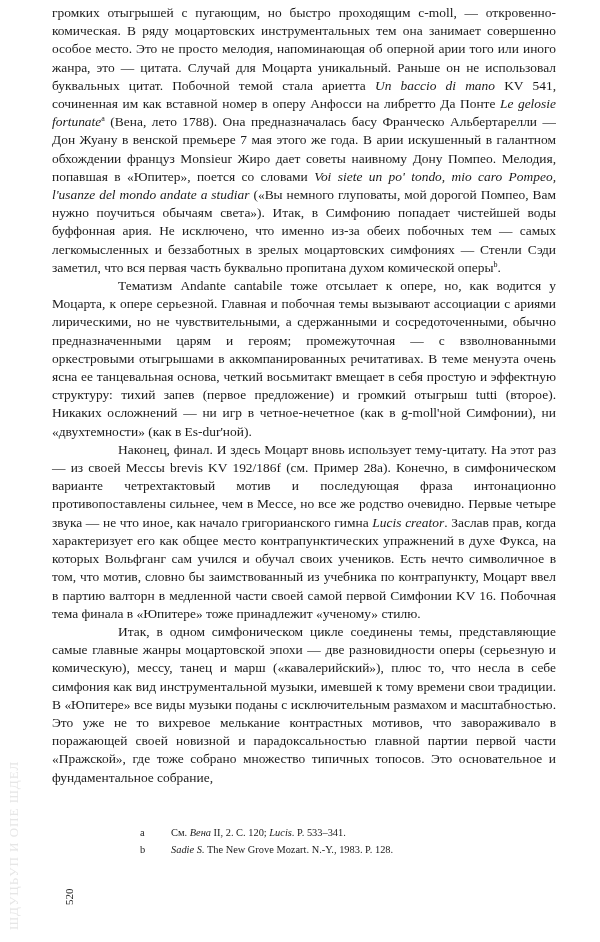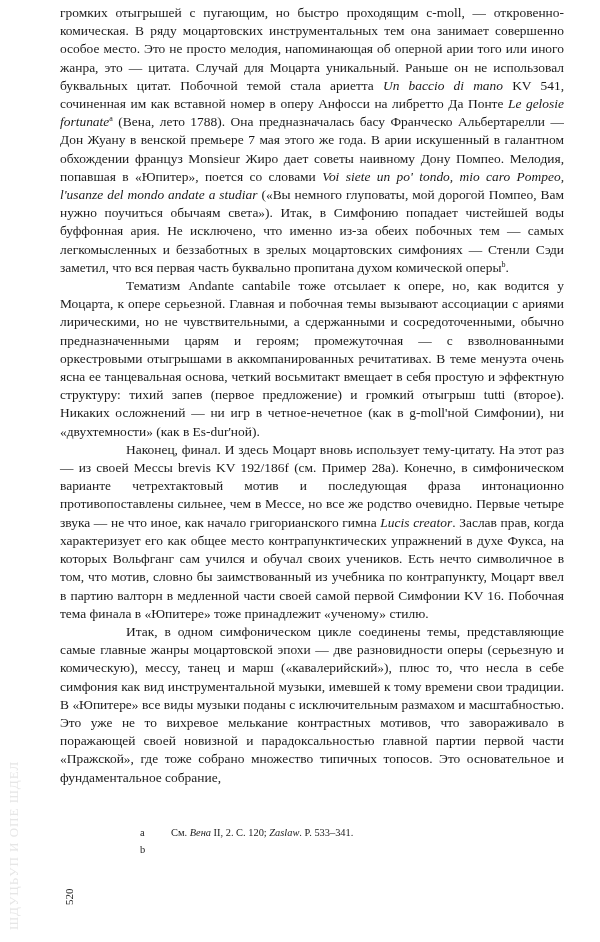--- a/index.html
+++ b/index.html
@@ -1,18 +1,18 @@
 <!DOCTYPE html>
 <html><head>
 <meta charset="utf-8">
 <style>
   html, body { margin:0; padding:0; background:#ffffff; }
   body { width:600px; height:942px; position:relative; overflow:hidden; font-family:"Liberation Serif", serif; color:#1a1a1a; }
   .page { position:absolute; left:0; top:0; width:600px; height:942px; background:#fff; }
-  .text-block { position:absolute; left:60px; top:4px; width:504px; font-size:13.45px; line-height:18.2px; text-align:justify; }
+  .text-block { position:absolute; left:52px; top:4px; width:504px; font-size:13.45px; line-height:18.2px; text-align:justify; }
   .text-block p { margin:0; }
   .indent { text-indent:66px; }
   i { font-style:italic; }
   sup { font-size:8px; line-height:0; vertical-align:super; }
   .footnotes { position:absolute; left:140px; top:825px; font-size:10.4px; line-height:16.5px; }
   .fn { display:flex; }
   .fn-mark { width:31px; }
   .page-number { position:absolute; left:63px; top:905px; font-size:11px; transform:rotate(-90deg); transform-origin:left top; color:#222; }
   .bleed { position:absolute; left:6px; top:660px; width:24px; height:270px; }
   .bleed-text { position:absolute; left:0; top:270px; transform:rotate(-90deg); transform-origin:left top; white-space:nowrap; font-size:13px; color:#e6e6e6; letter-spacing:1px; }
@@ -32,21 +32,22 @@
     <p class="indent">Тематизм Andante cantabile тоже отсылает к опере, но, как водится у Моцарта, к опере серьезной. Главная и побочная темы вызывают ассоциации с ариями лирическими, но не чувствительными, а сдержанными и сосредоточенными, обычно предназначенными царям и героям; промежуточная — с взволнованными оркестровыми отыгрышами в аккомпанированных речитативах. В теме менуэта очень ясна ее танцевальная основа, четкий восьмитакт вмещает в себя простую и эффектную структуру: тихий запев (первое предложение) и громкий отыгрыш tutti (второе). Никаких осложнений — ни игр в четное-нечетное (как в g-moll'ной Симфонии), ни «двухтемности» (как в Es-dur'ной).</p>
 
     <p class="indent"><span>Наконец, финал. И здесь Моцарт вновь использует тему-цитату. На этот раз — из своей Мессы brevis KV 192/186f (см. Пример 28a). Конечно, в симфоническом варианте четрехтактовый мотив и последующая фраза интонационно противопоставлены сильнее, чем в Мессе, но все же родство очевидно. Первые четыре звука — не что иное, как начало григорианского гимна </span><i>Lucis creator</i><span>. Заслав прав, когда характеризует его как общее место контрапунктических упражнений в духе Фукса, на которых Вольфганг сам учился и обучал своих учеников. Есть нечто символичное в том, что мотив, словно бы заимствованный из учебника по контрапункту, Моцарт ввел в партию валторн в медленной части своей самой первой Симфонии KV 16. Побочная тема финала в «Юпитере» тоже принадлежит «ученому» стилю.</span></p>
 
     <p class="indent">Итак, в одном симфоническом цикле соединены темы, представляющие самые главные жанры моцартовской эпохи — две разновидности оперы (серьезную и комическую), мессу, танец и марш («кавалерийский»), плюс то, что несла в себе симфония как вид инструментальной музыки, имевшей к тому времени свои традиции. В «Юпитере» все виды музыки поданы с исключительным размахом и масштабностью. Это уже не то вихревое мелькание контрастных мотивов, что завораживало в поражающей своей новизной и парадоксальностью главной партии первой части «Пражской», где тоже собрано множество типичных топосов. Это основательное и фундаментальное собрание,</p>
   </div>
 
   <div class="footnotes">
     <div class="fn">
       <span class="fn-mark">a</span>
-      <span><span>См. </span><i>Вена</i><span> II, 2. С. 120; </span><i>Zaslaw</i><span>. P. 533–341.</span></span>
+      <span><span>См. </span><i>Вена</i><span> II, 2. С. 120; </span><i>Lucis</i><span>. P. 533–341.</span></span>
     </div>
     <div class="fn">
       <span class="fn-mark">b</span>
+      <span><i>Sadie S.</i><span> The New Grove Mozart. N.-Y., 1983. P. 128.</span></span>
     </div>
   </div>
 
   <div class="page-number">520</div>
 </div>
 
 </body></html>

